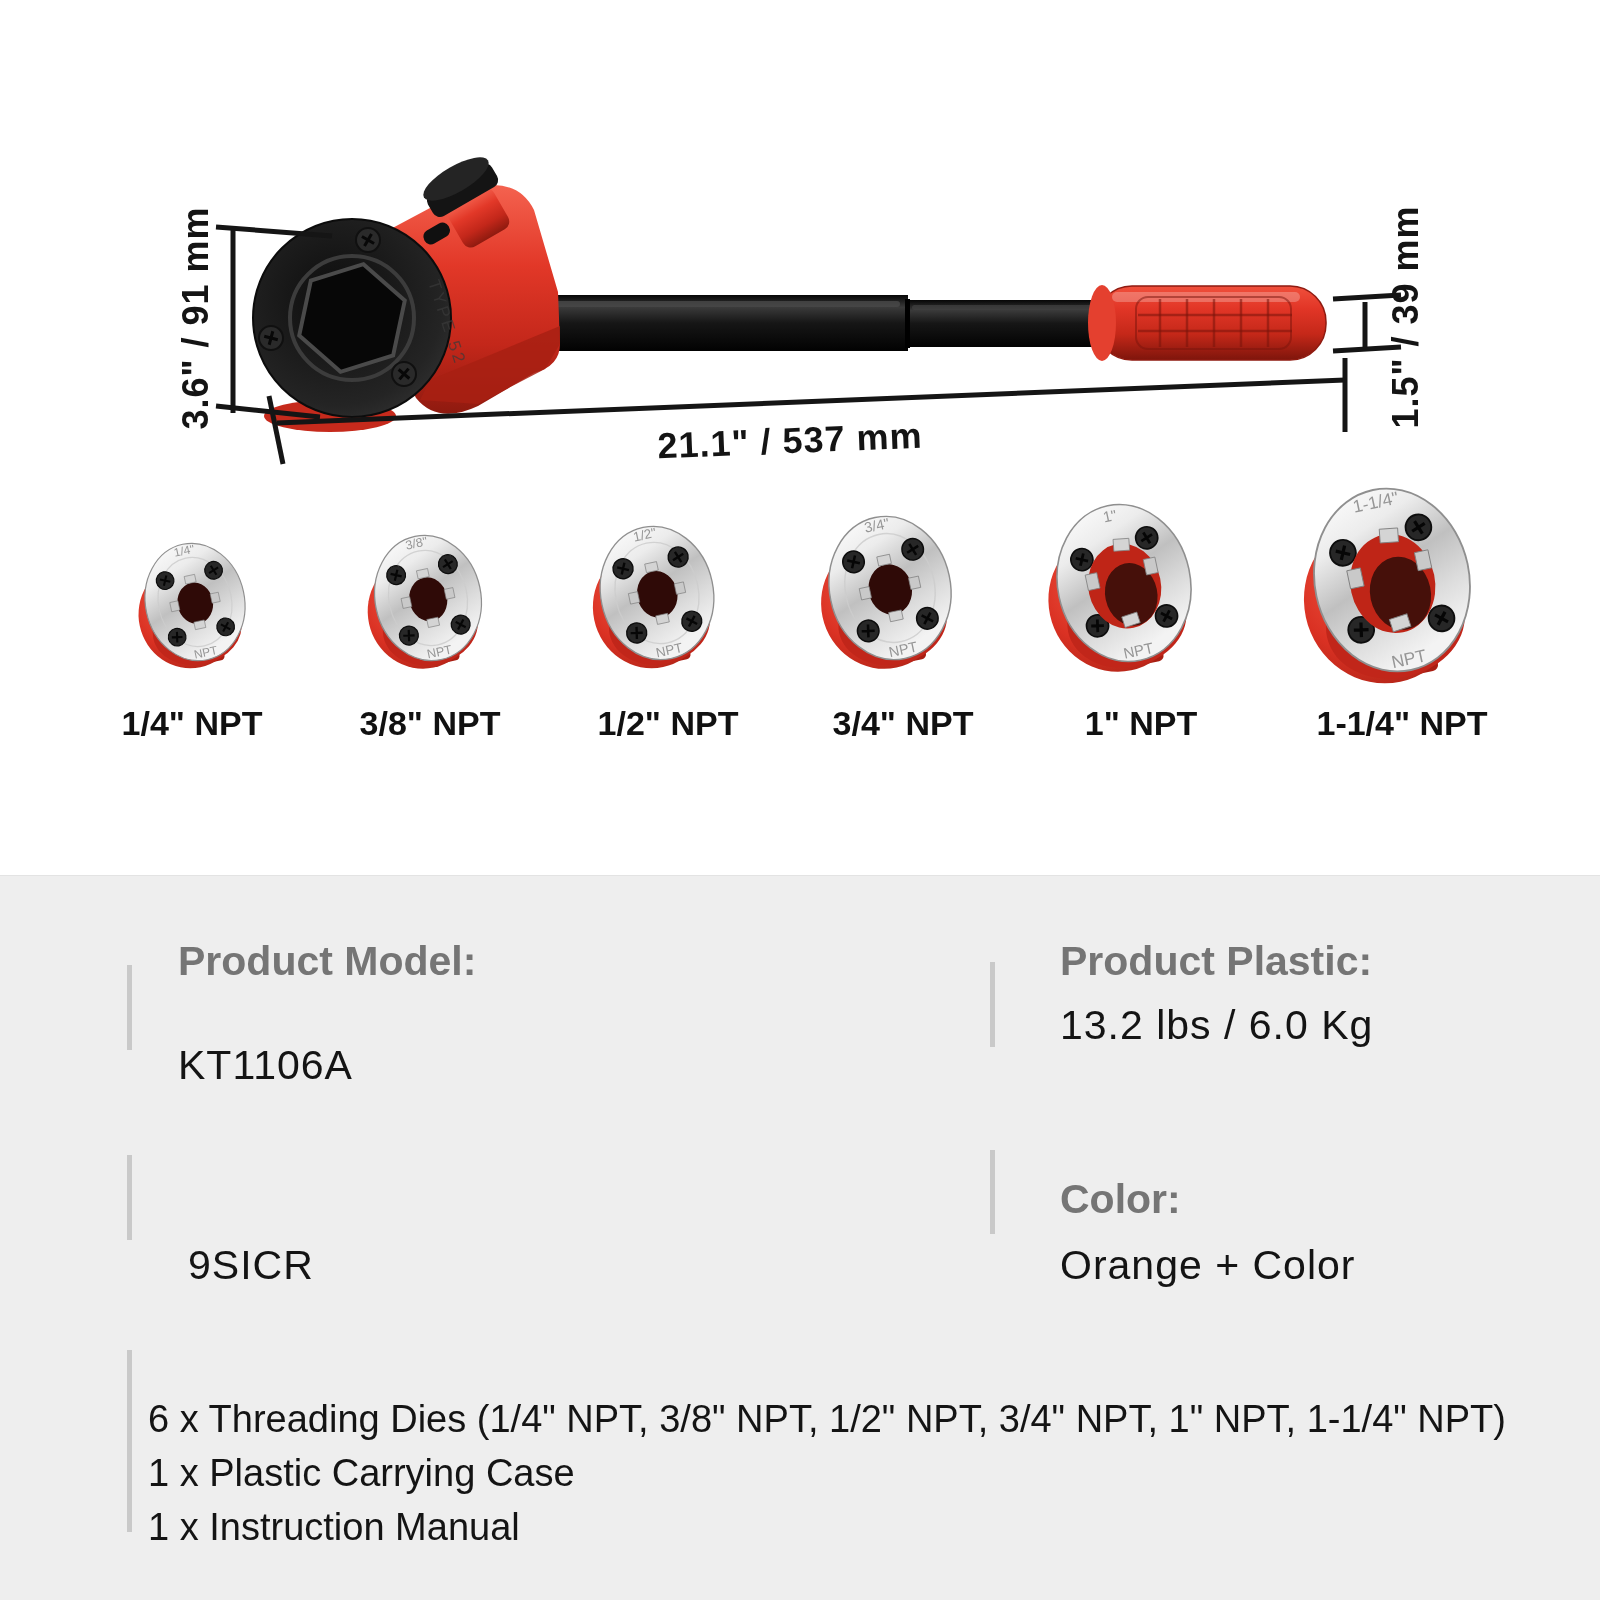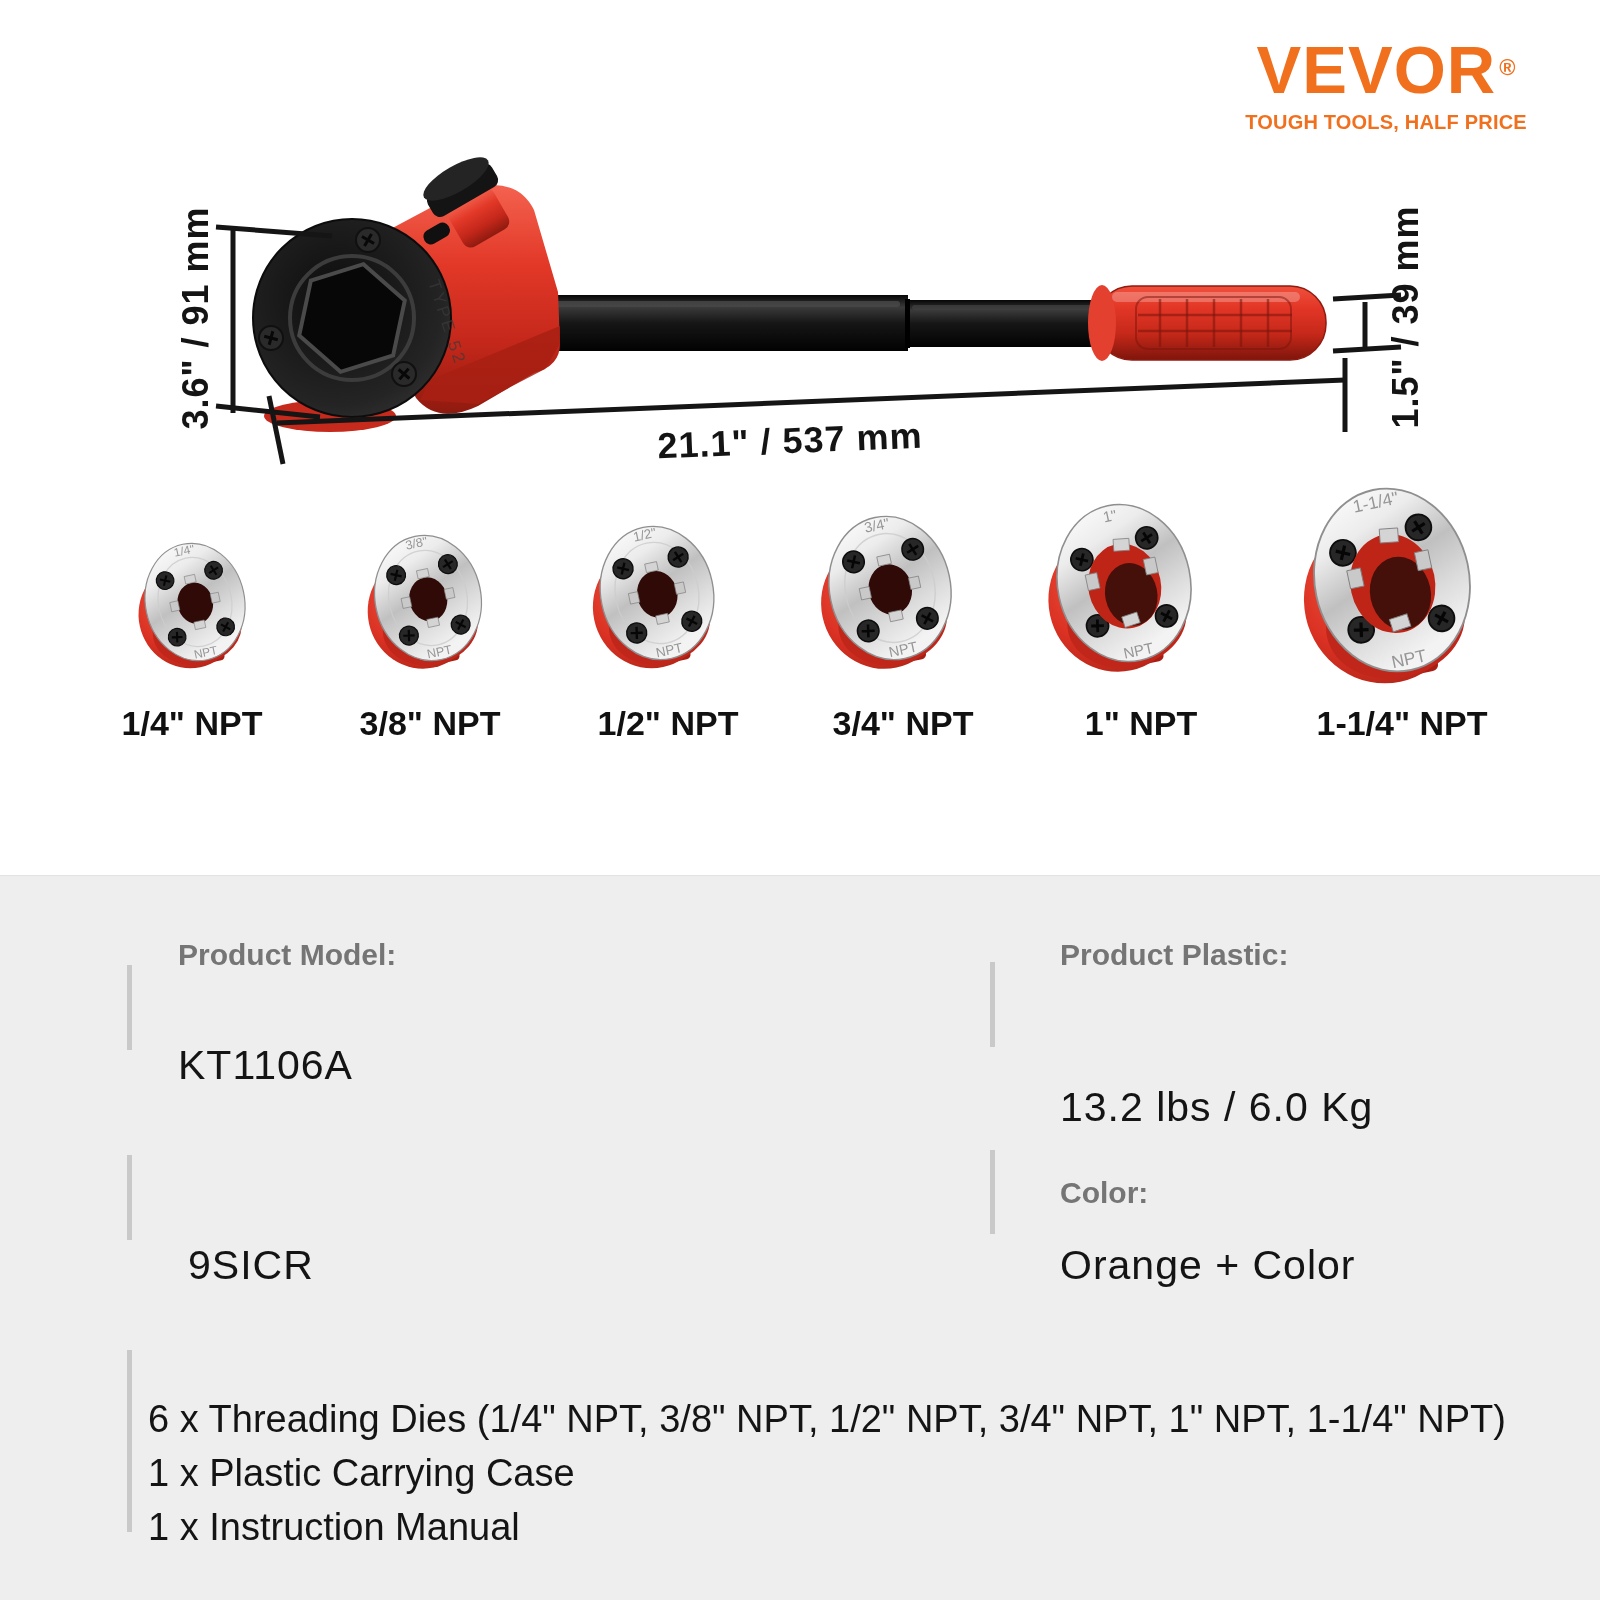--- a/index.html
+++ b/index.html
@@ -21,21 +21,21 @@
        text-align:center;letter-spacing:1px;}
   .dim-left{left:36px;top:297px;width:320px;transform:rotate(-90deg);}
   .dim-right{left:1246px;top:296px;width:320px;transform:rotate(-90deg);}
   .dim-length{left:540px;top:420px;width:500px;transform:rotate(-2.3deg);}
 
   
   .die-label{position:absolute;top:704px;transform:translateX(-50%);font-size:34px;font-weight:700;
              color:#111;white-space:nowrap;}
 
   
-  .spec-label{position:absolute;font-size:30px;font-weight:700;color:#757575;white-space:nowrap;}
+  .spec-label{position:absolute;font-size:41px;font-weight:700;color:#757575;white-space:nowrap;}
   .spec-value{position:absolute;font-size:41px;font-weight:400;color:#141414;white-space:nowrap;letter-spacing:1px;margin-top:36px;}
   .acc-item{position:absolute;font-size:38px;font-weight:400;color:#141414;white-space:nowrap;}
   .vbar{position:absolute;width:5px;background:#c9c9c9;}
 </style>
 </head>
 <body>
 
 <div class="canvas">
   <div class="hero-bg"></div>
   <div class="specs-bg"></div>
@@ -236,43 +236,39 @@
         <text x="0" y="94" text-anchor="middle" font-size="19" fill="#8d8d8d" opacity="0.9">NPT</text>
       </g>
       <g transform="translate(1392,580) rotate(-12) scale(0.92)">
         <use href="#dieL"></use>
         <text x="0" y="-80" text-anchor="middle" font-size="19" fill="#8d8d8d" opacity="0.9">1-1/4"</text>
         <text x="0" y="94" text-anchor="middle" font-size="19" fill="#8d8d8d" opacity="0.9">NPT</text>
       </g>
     </g>
   </svg>
 
-  <div class="logo">
-    <div class="logo-row"><span class="logo-name">VEVOR</span><span class="logo-reg">®</span></div>
-    <div class="logo-tag">TOUGH TOOLS, HALF PRICE</div>
-  </div>
 
   <div class="dim dim-left">3.6" / 91 mm</div>
   <div class="dim dim-right">1.5" / 39 mm</div>
   <div class="dim dim-length">21.1" / 537 mm</div>
 
   <div class="die-label" style="left:192px">1/4" NPT</div>
   <div class="die-label" style="left:430px">3/8" NPT</div>
   <div class="die-label" style="left:668px">1/2" NPT</div>
   <div class="die-label" style="left:903px">3/4" NPT</div>
   <div class="die-label" style="left:1141px">1" NPT</div>
   <div class="die-label" style="left:1402px">1-1/4" NPT</div>
 
   <div class="vbar" style="left:127px;top:965px;height:85px"></div>
   <div class="spec-label" style="left:178px;top:938px">Product Model:</div>
   <div class="spec-value" style="left:178px;top:1006px">KT1106A</div>
 
   <div class="vbar" style="left:990px;top:962px;height:85px"></div>
   <div class="spec-label" style="left:1060px;top:938px">Product Plastic:</div>
-  <div class="spec-value" style="left:1060px;top:1048px">13.2 lbs / 6.0 Kg</div>
+  <div class="spec-value" style="left:1060px;top:966px">13.2 lbs / 6.0 Kg</div>
 
   <div class="vbar" style="left:127px;top:1155px;height:85px"></div>
   <div class="spec-value" style="left:188px;top:1206px">9SICR</div>
 
   <div class="vbar" style="left:990px;top:1150px;height:84px"></div>
   <div class="spec-label" style="left:1060px;top:1176px">Color:</div>
   <div class="spec-value" style="left:1060px;top:1206px">Orange + Color</div>
 
   <div class="vbar" style="left:127px;top:1350px;height:182px"></div>
   <div class="acc-item" style="left:148px;top:1398px">6 x Threading Dies (1/4" NPT, 3/8" NPT, 1/2" NPT, 3/4" NPT, 1" NPT, 1-1/4" NPT)</div>

